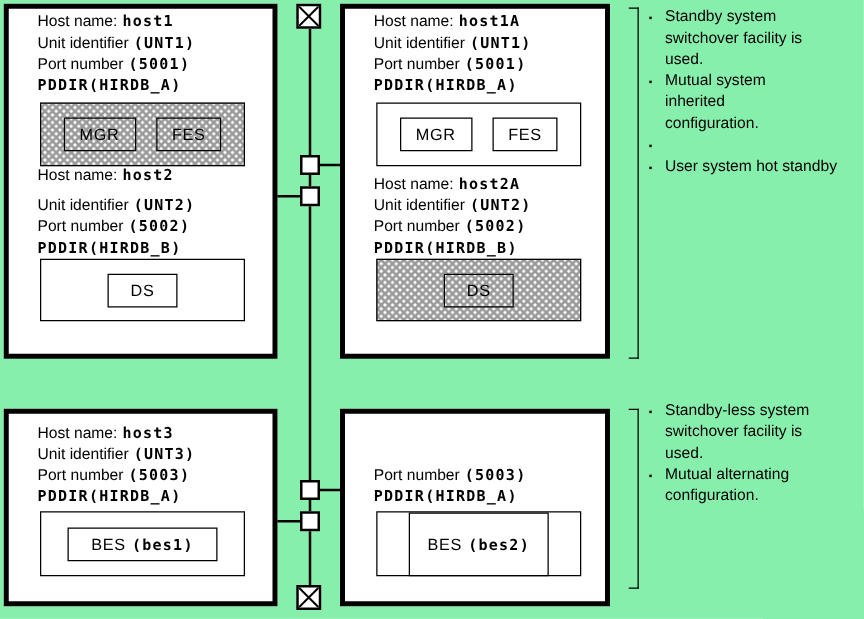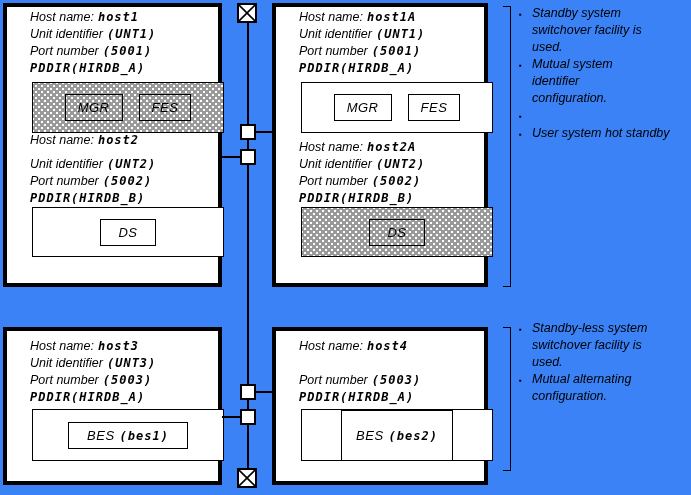--- a/index.html
+++ b/index.html
@@ -1,26 +1,26 @@
 <!DOCTYPE html>
 <html><head>
 <meta charset="utf-8">
 <style>
   * { margin:0; padding:0; box-sizing:border-box; }
   body { font-family:"Liberation Sans", sans-serif; background:#fff; color:#000; }
-  #canvas { position:relative; width:691px; height:495px; background:#3b82f6; overflow:hidden;font-style:italic; }
+  #canvas { position:relative; width:691px; height:495px; background:#86efac; overflow:hidden; }
 
   .big-box { position:absolute; border:4px solid #000; background:#fff; }
 
   .line { position:absolute; left:23px; white-space:nowrap; font-size:12.5px; line-height:14px; }
   .lbl { font-family:"Liberation Sans", sans-serif; }
   .val { font-family:"DejaVu Sans Mono", monospace; font-weight:bold; font-size:12px; letter-spacing:1px; }
   .lbl + .val { margin-left:4px; }
 
-  .container { position:absolute; left:25px; width:192px; border:1px solid #000;
+  .container { position:absolute; left:25px; width:164px; border:1px solid #000;
                display:flex; align-items:center; justify-content:center; gap:16px; background:#fff; }
   .container.shaded {
     background-color:#9a9a9a;
     background-image: radial-gradient(#ffffff 1.1px, transparent 1.3px),
                       radial-gradient(#ffffff 1.1px, transparent 1.3px);
     background-size:6px 6px, 6px 6px;
     background-position:0 0, 3px 3px;
   }
   .server-box { border:1px solid #000; padding:5px 12px; font-size:13px; letter-spacing:0.5px;
                 background:transparent; white-space:nowrap; }
@@ -127,23 +127,20 @@
       <span class="val">PDDIR(HIRDB_A)</span>
     </div>
     <div class="container" style="top:78px;height:52px">
       <div class="server-box" style="padding:5px 18px">
         <span class="sname">BES</span><span class="val sparam">(bes1)</span>
       </div>
     </div>
   </div>
 
   <div class="big-box" style="left:272px;top:327px;width:216px;height:158px">
-    <div class="line" style="top:8px">
-      <span class="lbl">Host name:</span><span class="val">host4</span>
-    </div>
     <div class="line" style="top:42px">
       <span class="lbl">Port number</span><span class="val">(5003)</span>
     </div>
     <div class="line" style="top:59px">
       <span class="val">PDDIR(HIRDB_A)</span>
     </div>
     <div class="container" style="top:78px;height:52px">
       <div class="server-box" style="padding:17px 14px">
         <span class="sname">BES</span><span class="val sparam">(bes2)</span>
       </div>
@@ -184,21 +181,21 @@
       <span class="note-text">
         <span class="note-line">Standby system</span>
         <span class="note-line">switchover facility is</span>
         <span class="note-line">used.</span>
       </span>
     </div>
     <div class="note-item">
       <span class="note-bullet">▪</span>
       <span class="note-text">
         <span class="note-line">Mutual system</span>
-        <span class="note-line">identifier</span>
+        <span class="note-line">inherited</span>
         <span class="note-line">configuration.</span>
       </span>
     </div>
     <div class="note-item">
       <span class="note-bullet">▪</span>
       <span class="note-text">
       </span>
     </div>
     <div class="note-item">
       <span class="note-bullet">▪</span>

